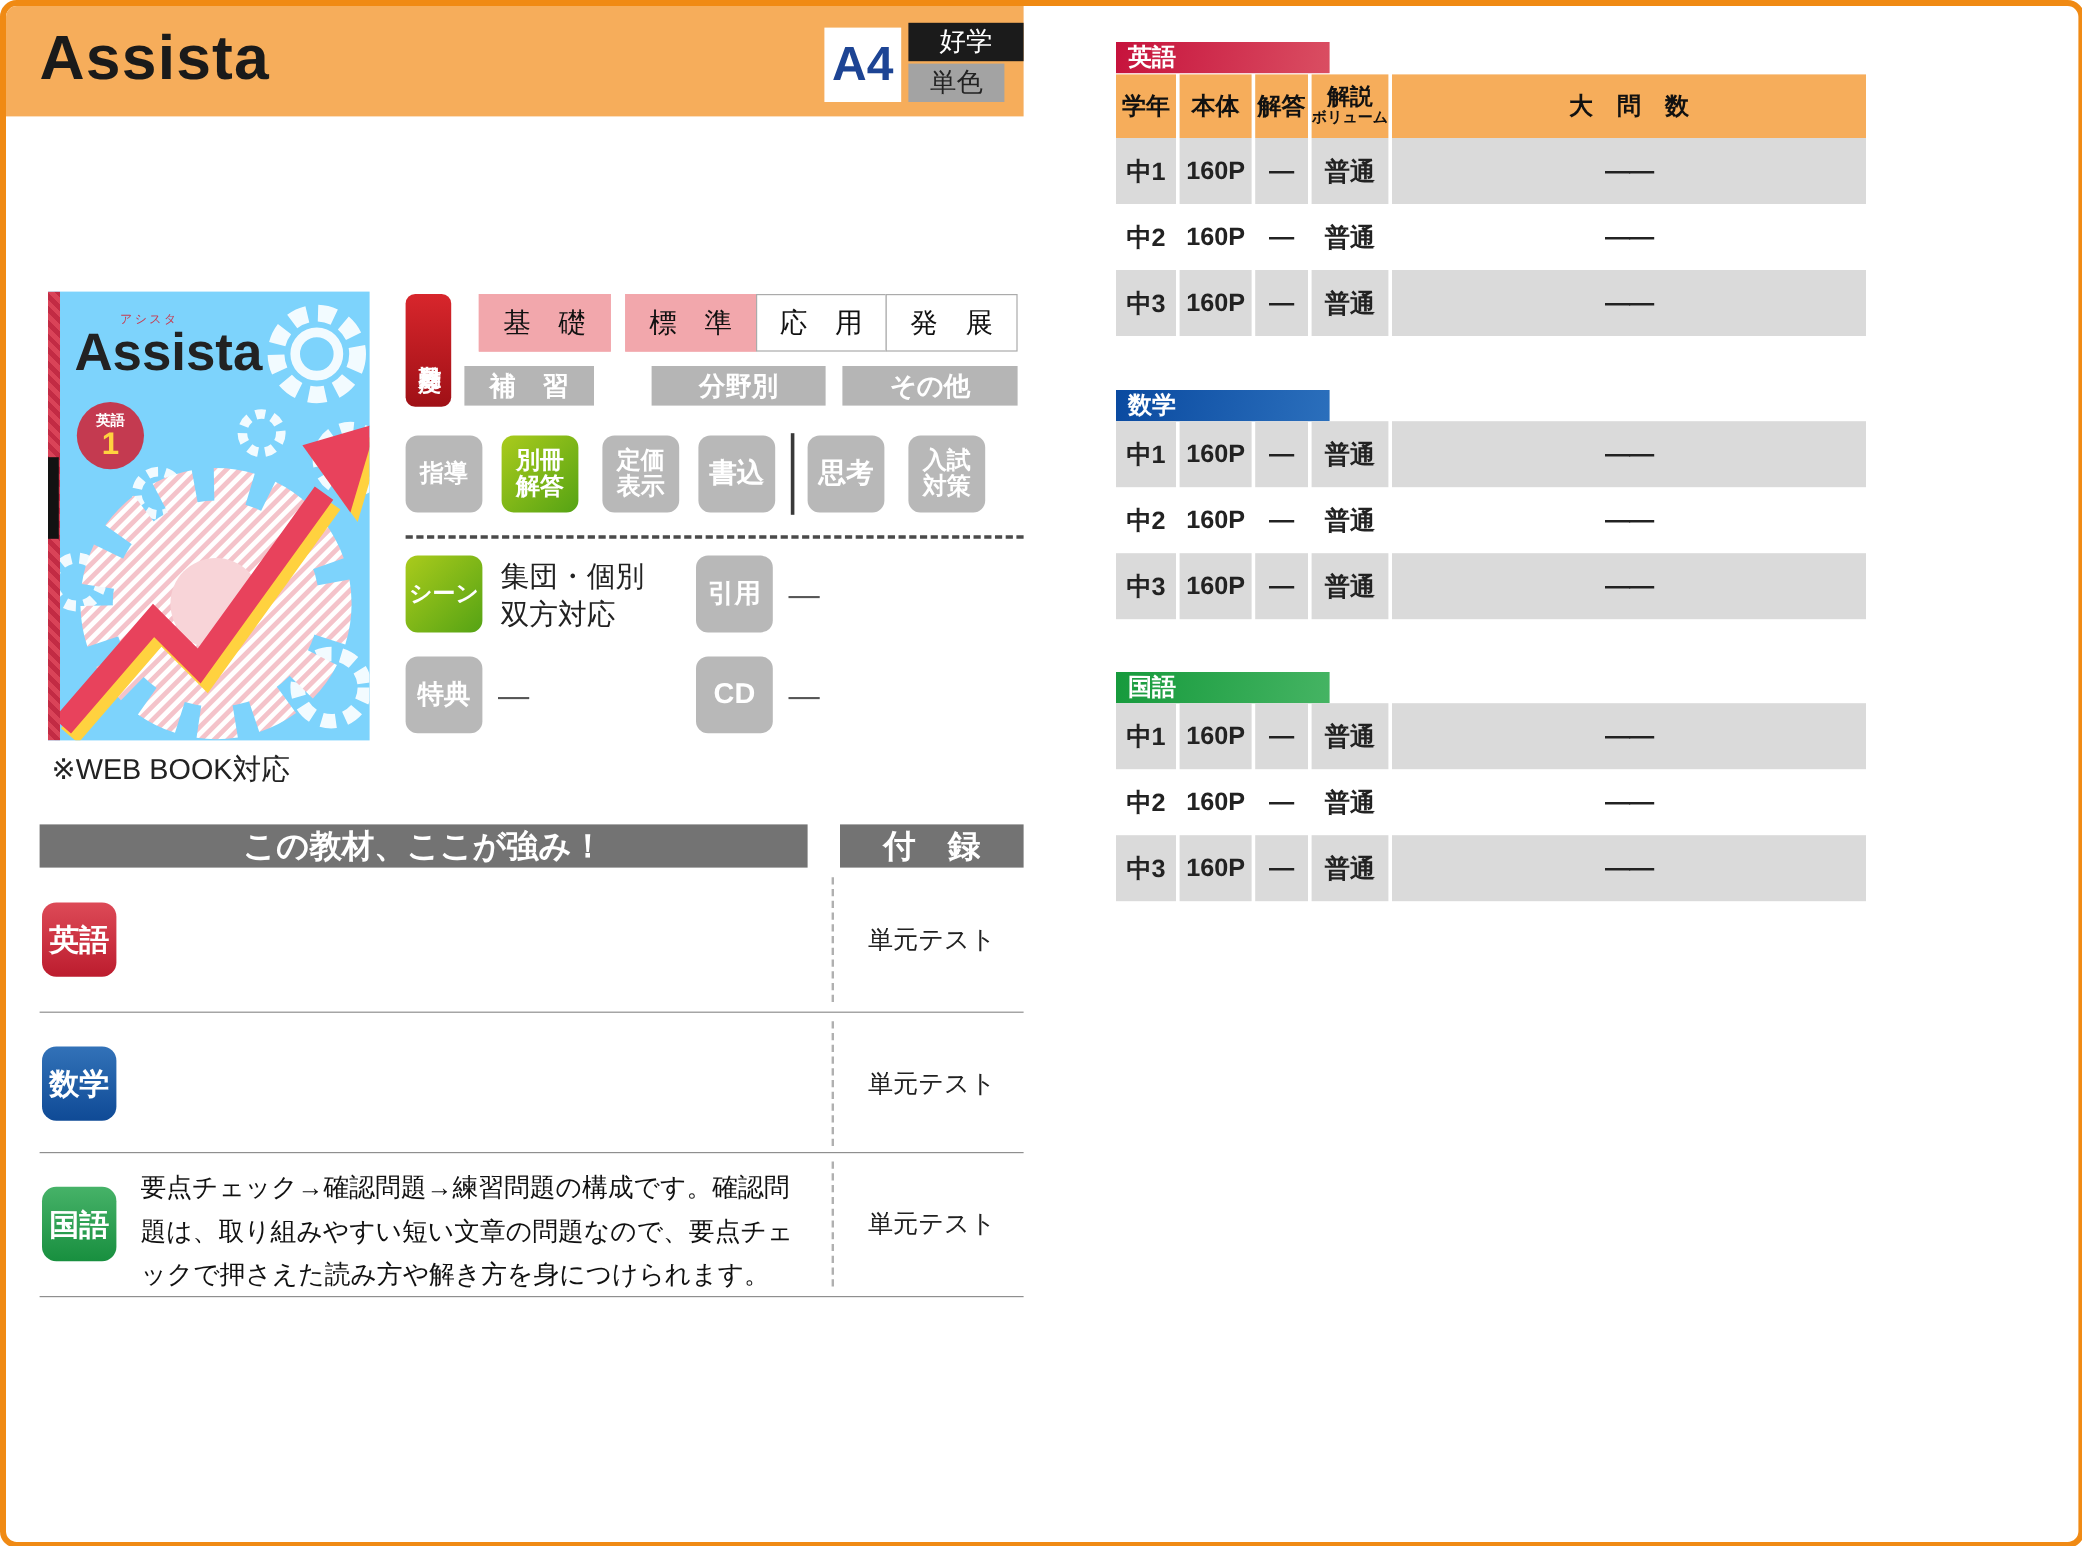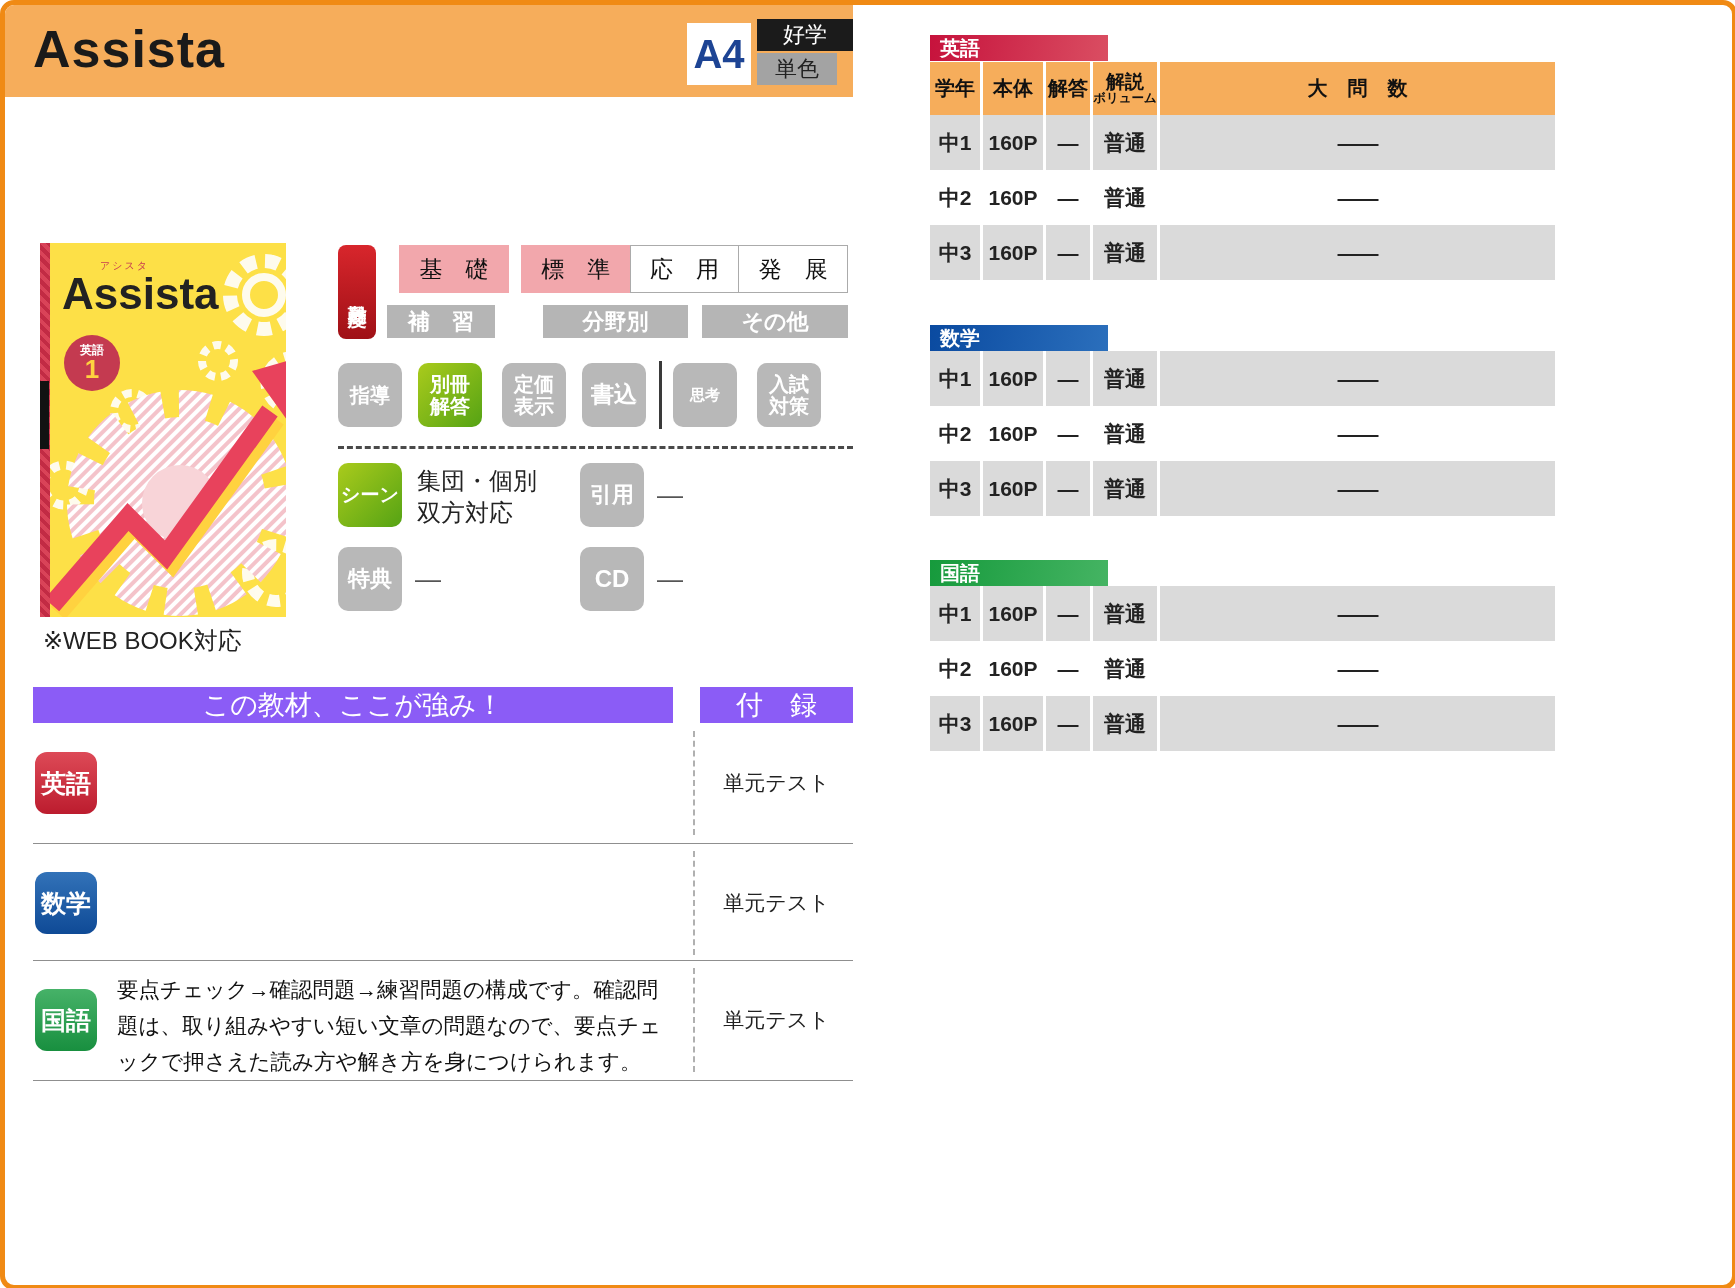--- a/index.html
+++ b/index.html
@@ -11,21 +11,21 @@
   .title{position:absolute;left:28px;top:14px;margin:0;font-size:52px;font-weight:bold;
          letter-spacing:1px;color:#1a1a1a;}
   .badge-a4{position:absolute;left:682px;top:18px;width:64px;height:62px;background:#fff;
             color:#1D4494;font-size:40px;font-weight:bold;display:flex;align-items:center;justify-content:center;}
   .badge-pub{position:absolute;left:752px;top:14px;width:96px;height:32px;background:#1b1b1b;
              color:#fff;font-size:22px;display:flex;align-items:center;justify-content:center;}
   .badge-color{position:absolute;left:752px;top:48px;width:80px;height:32px;background:#a3a3a3;
              color:#222;font-size:22px;display:flex;align-items:center;justify-content:center;}
   .description{position:absolute;left:28px;top:100px;margin:0;font-size:25px;font-weight:bold;color:#111;}
   
-  .cover{position:absolute;left:35px;top:238px;width:246px;height:374px;background:#fde047;overflow:hidden;}
+  .cover{position:absolute;left:35px;top:238px;width:268px;height:374px;background:#7dd3fc;overflow:hidden;}
   .cover svg{position:absolute;left:0;top:0;}
   .cover-spine{position:absolute;left:0;top:0;width:10px;height:100%;
                background:repeating-linear-gradient(45deg,#D94358 0 4px,#C22B44 4px 8px);}
   .cover-black-mark{position:absolute;left:0;top:138px;width:9px;height:68px;background:#121212;}
   .cover-furigana{position:absolute;left:60px;top:16px;font-size:10px;color:#C73B50;letter-spacing:2px;}
   .cover-title{position:absolute;left:22px;top:26px;font-size:44px;font-weight:bold;color:#222;}
   .cover-circle{position:absolute;left:24px;top:92px;width:56px;height:56px;border-radius:50%;
                 background:#C43A50;display:flex;flex-direction:column;align-items:center;justify-content:center;line-height:1;}
   .cover-subject{color:#fff;font-size:12px;font-weight:bold;}
   .cover-grade{color:#FFD23F;font-size:26px;font-weight:bold;}
@@ -51,22 +51,22 @@
   .icon-divider{position:absolute;left:654px;top:356px;width:3px;height:68px;background:#3a3a3a;}
   .dashed-sep{position:absolute;left:333px;top:441px;width:515px;border-top:3px dashed #4a4a4a;}
   
   .sbadge{position:absolute;width:64px;height:64px;border-radius:10px;background:#B8B8B8;color:#fff;
           font-size:19px;font-weight:bold;display:flex;align-items:center;justify-content:center;}
   .sbadge.green{background:linear-gradient(135deg,#AACB1C 0%,#55A314 100%);}
   .sbadge.big{font-size:24px;}
   .spec-value{position:absolute;font-size:24px;color:#222;line-height:32px;white-space:pre-line;}
   .spec-dash{position:absolute;width:40px;height:64px;font-size:26px;color:#555;display:flex;align-items:center;}
   
-  .banner{position:absolute;left:28px;top:682px;width:640px;height:36px;background:#8b5cf6;color:#fff;
-          font-size:27px;font-weight:normal;display:flex;align-items:center;justify-content:center;}
+  .banner{position:absolute;left:28px;top:682px;width:640px;height:36px;background:#737373;color:#fff;
+          font-size:27px;font-weight:bold;display:flex;align-items:center;justify-content:center;}
   .banner.appendix{left:695px;width:153px;}
   .sblock-badge{position:absolute;left:30px;width:62px;height:62px;border-radius:12px;color:#fff;
                 font-size:25px;font-weight:bold;display:flex;align-items:center;justify-content:center;}
   .sb-red{background:linear-gradient(#DD4A57,#BC1C2E);}
   .sb-blue{background:linear-gradient(#3272B8,#0F4A96);}
   .sb-green{background:linear-gradient(#46B268,#188F3F);}
   .sdesc{position:absolute;left:112px;width:556px;font-size:21.5px;line-height:36px;color:#111;}
   .sappendix{position:absolute;left:695px;width:153px;height:120px;font-size:21px;color:#222;
              display:flex;align-items:center;justify-content:center;}
   .hline{position:absolute;left:28px;width:820px;border-top:1px solid #8f8f8f;}
@@ -158,21 +158,21 @@
   <div class="cat bunya">分野別</div>
   <div class="cat sonota">その他</div>
 
   <div class="ficon" style="left:333px">指導</div>
   <div class="ficon active" style="left:413px">別冊
 解答</div>
   <div class="ficon" style="left:497px">定価
 表示</div>
   <div class="ficon" style="left:577px;font-size:23px">書込</div>
   <div class="icon-divider"></div>
-  <div class="ficon" style="left:668px;font-size:15px">思考</div>
+  <div class="ficon" style="left:668px;font-size:23px">思考</div>
   <div class="ficon" style="left:752px">入試
 対策</div>
   <div class="dashed-sep"></div>
 
   <div class="sbadge green" style="left:333px;top:458px">シーン</div>
   <div class="spec-value" style="left:412px;top:460px">集団・個別
 双方対応</div>
   <div class="sbadge" style="left:575px;top:458px;font-size:22px">引用</div>
   <div class="spec-dash" style="left:652px;top:458px">—</div>
   <div class="sbadge" style="left:333px;top:542px;font-size:22px">特典</div>

